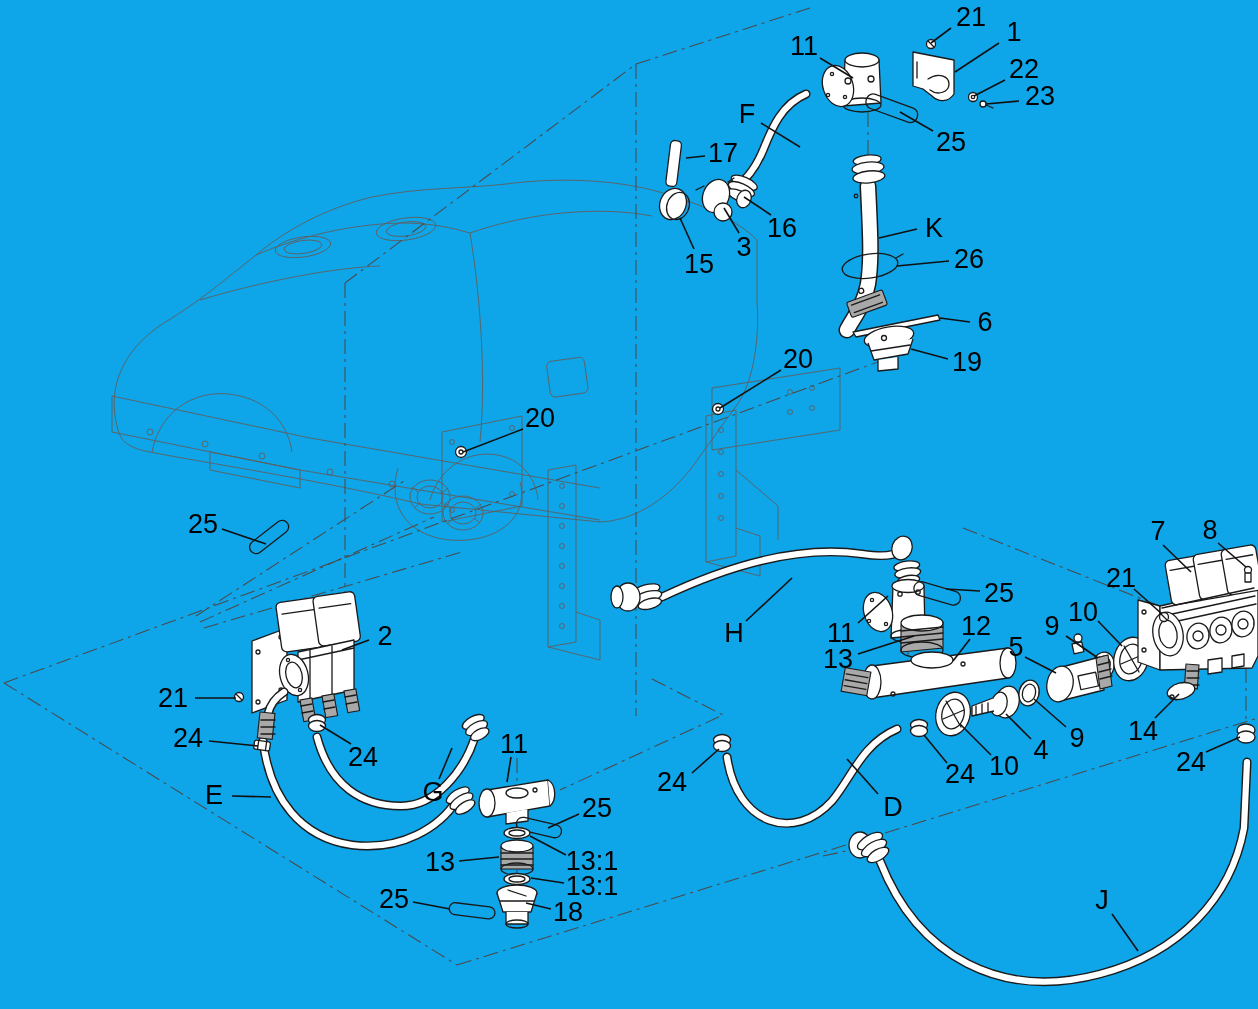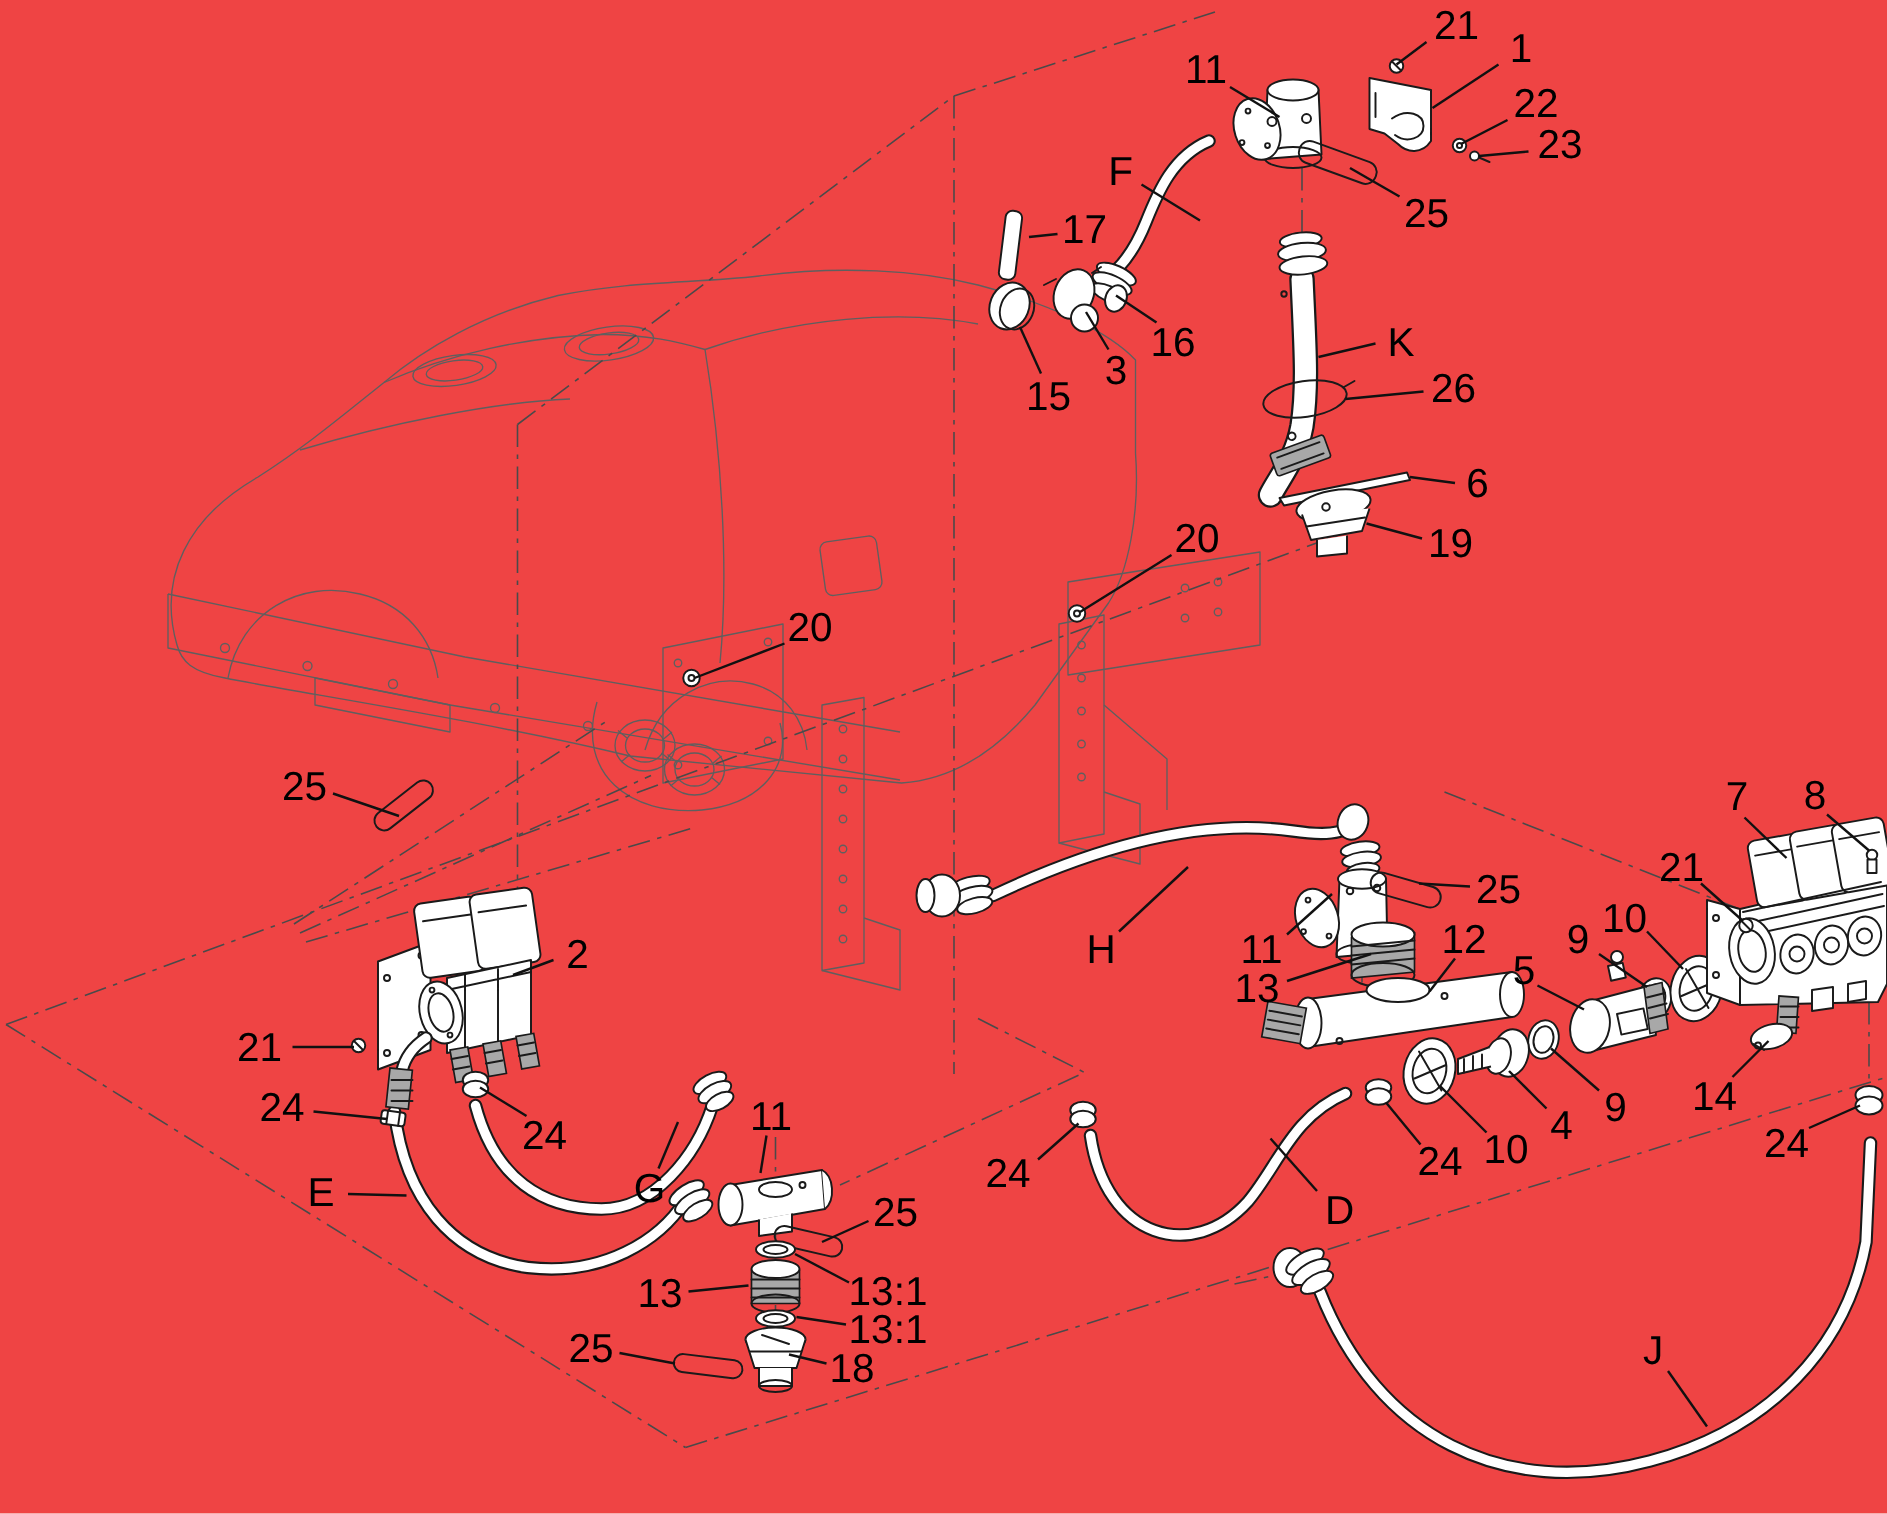--- a/index.html
+++ b/index.html
@@ -1,16 +1,16 @@
 <!DOCTYPE html>
 <html><head>
 <meta charset="utf-8">
 <style>
   html,body{margin:0;padding:0;background:#ffffff;}
-  #stage{position:relative;width:1258px;height:1009px;background:#ef4444;overflow:hidden;}
+  #stage{position:relative;width:1258px;height:1009px;background:#0ea5e9;overflow:hidden;}
   svg{position:absolute;top:0;left:0;}
   svg text{font-family:"Liberation Sans","DejaVu Sans",sans-serif;}
   .part{stroke:#1a1a1a;stroke-width:1.3;fill:none;stroke-linecap:round;stroke-linejoin:round;}
   .partW{stroke:#1a1a1a;stroke-width:1.3;fill:#ffffff;stroke-linejoin:round;}
   .grayfill{stroke:#1a1a1a;stroke-width:1.1;fill:#a8a8a8;}
   .phantom{stroke:#5f5f5f;stroke-width:0.9;fill:none;stroke-linejoin:round;}
   .cut{stroke:#4a4a4a;stroke-width:1.05;fill:none;stroke-dasharray:15 5 3 5;}
   .hoseO{stroke:#1a1a1a;stroke-width:9;fill:none;stroke-linecap:round;}
   .hoseI{stroke:#ffffff;stroke-width:6.2;fill:none;stroke-linecap:round;}
   .tubeO{stroke:#1a1a1a;stroke-width:17;fill:none;stroke-linecap:round;}

